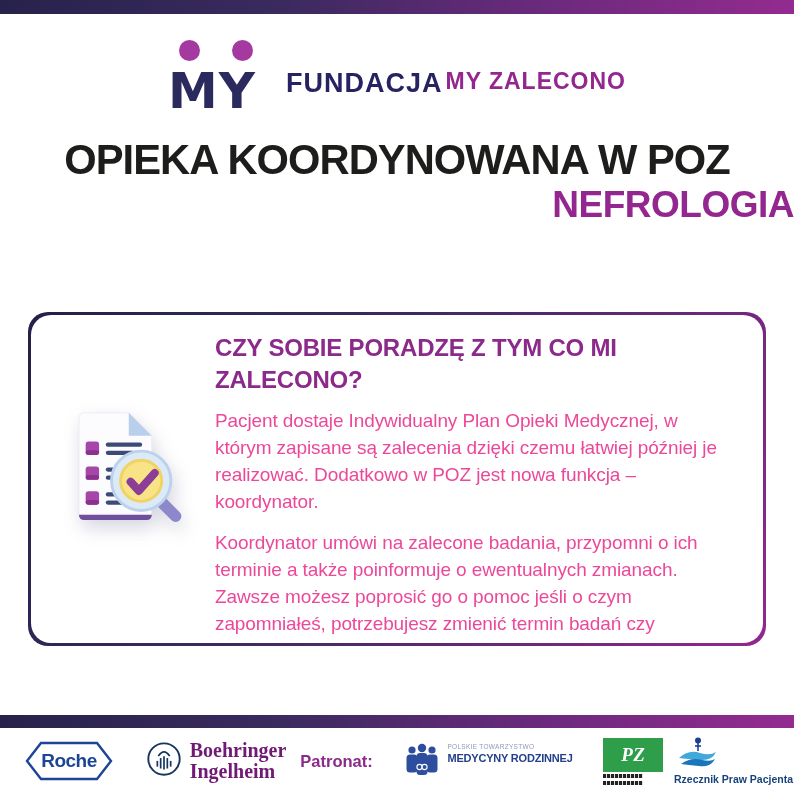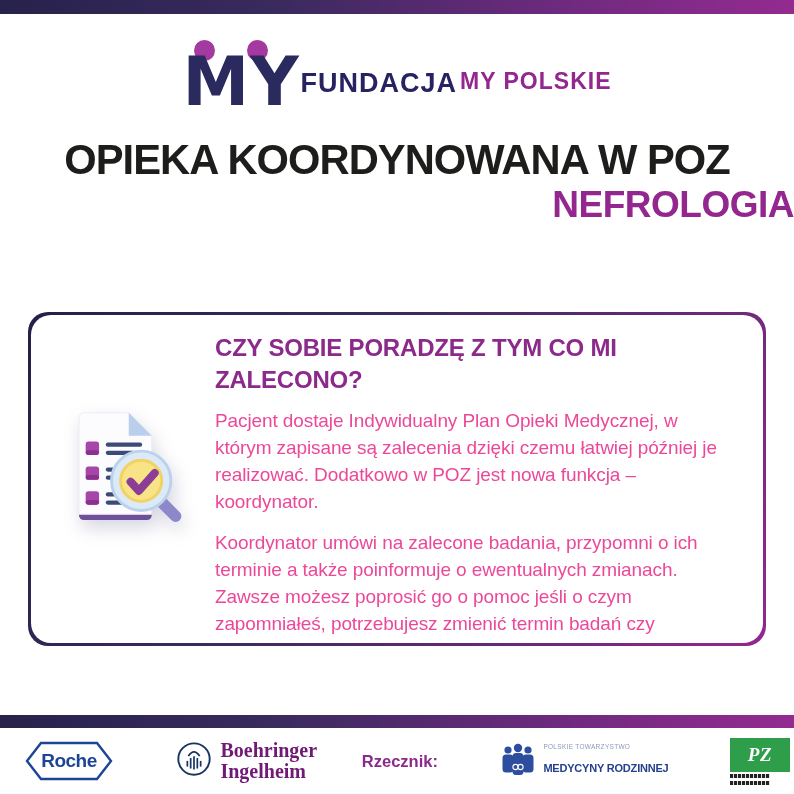--- a/index.html
+++ b/index.html
@@ -17,21 +17,21 @@
   }
   .grad-bar.top { top:0; }
   .grad-bar.bottom { top:715px; height:13px; }
 
   
   .brand { position:absolute; top:36px; left:0; right:0; height:80px;
     display:flex; justify-content:center; align-items:center; gap:18px; }
   .monogram { position:relative; width:100px; height:76px; }
   .monogram-text {
     position:absolute; bottom:0; left:0; font-family:"DejaVu Sans", sans-serif;
-    font-weight:bold; font-size:67px; line-height:0.92; color:#2b2a5e; letter-spacing:1px;
+    font-weight:bold; font-size:50px; line-height:0.92; color:#2b2a5e; letter-spacing:1px;
   }
   .head { position:absolute; top:2px; width:21px; height:21px; border-radius:50%; background:#a43aa0; }
   .head-m { left:11px; }
   .head-y { left:64px; }
   .brand-text { display:flex; gap:3px; padding-top:14px; }
   .brand-line1 { font-size:27px; font-weight:bold; color:#272362; letter-spacing:1px; }
   .brand-line2 { font-size:23px; font-weight:bold; color:#93278f; letter-spacing:1px; }
 
   
   .title {
@@ -81,21 +81,21 @@
   .roche-text { position:absolute; top:50%; left:50%; transform:translate(-50%,-52%);
     color:#1d4596; font-weight:bold; font-size:19px; letter-spacing:-0.5px; }
 
   
   .boehringer { gap:7px; }
   .boehringer-text { font-family:"Liberation Serif", serif; font-weight:bold;
     color:#701a75; font-size:20px; line-height:1.05; width:80px; }
 
   
   .ptmr { gap:6px; }
-  .ptmr-text { display:flex; flex-direction:column; gap:12px; }
+  .ptmr-text { display:flex; flex-direction:column; gap:2px; }
   .ptmr-small { font-size:6.5px; color:#8d9ab8; letter-spacing:0.3px; }
   .ptmr-big { font-size:11px; font-weight:bold; color:#24408c; letter-spacing:-0.2px; }
 
   
   .pz { flex-direction:column; align-items:stretch; width:40px; gap:2px; }
   .pz-square { width:60px; height:34px; background:#2e9e4b; display:flex;
     align-items:center; justify-content:center; }
   .pz-letters { color:#ffffff; font-family:"Liberation Serif", serif; font-style:italic;
     font-weight:bold; font-size:19px; letter-spacing:0.5px; }
   .pz-strip { height:4px; background:repeating-linear-gradient(90deg,#222 0 3px,#ddd 3px 4px); }
@@ -113,21 +113,21 @@
   <div class="grad-bar top"></div>
 
   <header class="brand">
     <div class="monogram">
       <span class="head head-m"></span>
       <span class="head head-y"></span>
       <span class="monogram-text">MY</span>
     </div>
     <div class="brand-text">
       <div class="brand-line1">FUNDACJA</div>
-      <div class="brand-line2">MY POLSKIE</div>
+      <div class="brand-line2">MY ZALECONO</div>
     </div>
   </header>
 
   <h1 class="title">OPIEKA KOORDYNOWANA W POZ</h1>
   <h2 class="subtitle">NEFROLOGIA</h2>
 
   <section class="card-outer">
     <div class="card-inner">
       <div class="icon-col">
         <svg class="doc-icon" width="134" height="138" viewBox="0 0 140 144">
@@ -189,21 +189,21 @@
           <line x1="13" y1="22" x2="13" y2="28"></line>
           <line x1="16.5" y1="19" x2="16.5" y2="30"></line>
           <line x1="20" y1="17" x2="20" y2="31"></line>
           <line x1="23.5" y1="19" x2="23.5" y2="30"></line>
           <line x1="27" y1="22" x2="27" y2="28"></line>
         </g>
       </svg>
       <span class="boehringer-text">Boehringer Ingelheim</span>
     </div>
 
-    <div class="patronat-label">Rzecznik:</div>
+    <div class="patronat-label">Patronat:</div>
 
     <div class="logo ptmr">
       <svg width="38" height="36" viewBox="0 0 38 36">
         <g fill="#2d4e9e">
           <circle cx="9" cy="7" r="3.6"></circle>
           <circle cx="19" cy="5" r="4.2"></circle>
           <circle cx="29" cy="7" r="3.6"></circle>
           <rect x="3.5" y="11.5" width="11" height="18" rx="3.5"></rect>
           <rect x="13.5" y="10" width="11" height="22" rx="3.5"></rect>
           <rect x="23.5" y="11.5" width="11" height="18" rx="3.5"></rect>
@@ -218,15 +218,27 @@
     </div>
 
     <div class="logo pz">
       <div class="pz-square">
         <span class="pz-letters">PZ</span>
       </div>
       <div class="pz-strip"></div>
       <div class="pz-strip"></div>
     </div>
 
+    <div class="logo rpp">
+      <svg width="46" height="34" viewBox="0 0 46 34">
+        <g stroke="#1b3f8f" stroke-width="1.6" fill="none">
+          <circle cx="24" cy="3.5" r="2.2" fill="#1b3f8f"></circle>
+          <line x1="24" y1="6" x2="24" y2="14"></line>
+          <line x1="21" y1="9" x2="27" y2="9"></line>
+        </g>
+        <path d="M5 21 Q15 12 26 16 Q36 19 42 15 Q38 24 26 23 Q13 22 5 21 Z" fill="#41a8dc"></path>
+        <path d="M7 27 Q17 20 28 23 Q37 25 41 22 Q36 31 25 29 Q14 28 7 27 Z" fill="#1b75bb"></path>
+      </svg>
+      <div class="rpp-text">Rzecznik Praw Pacjenta</div>
+    </div>
   </footer>
 
 </div>
 
 </body></html>

